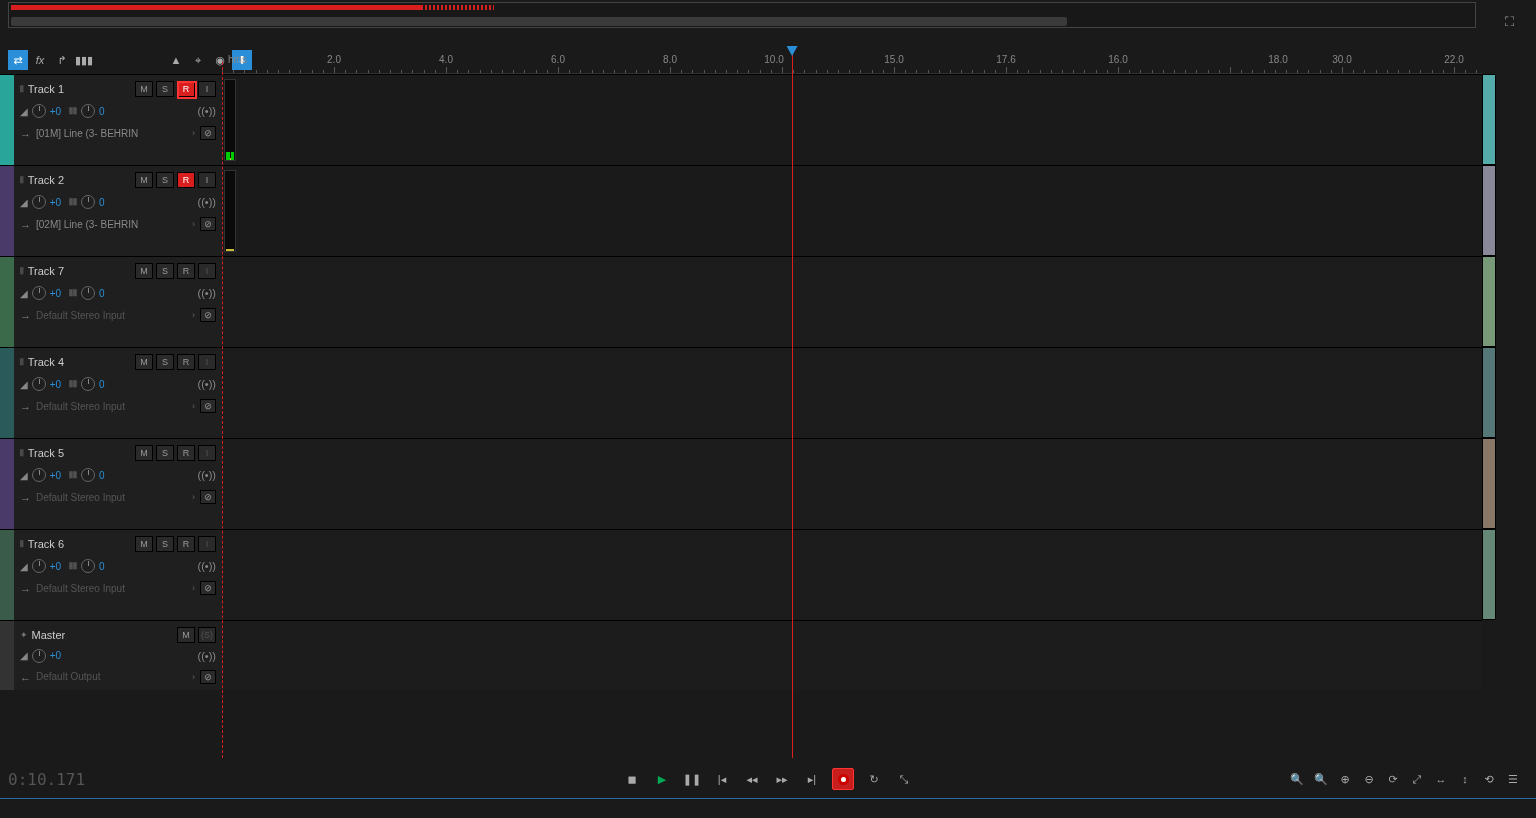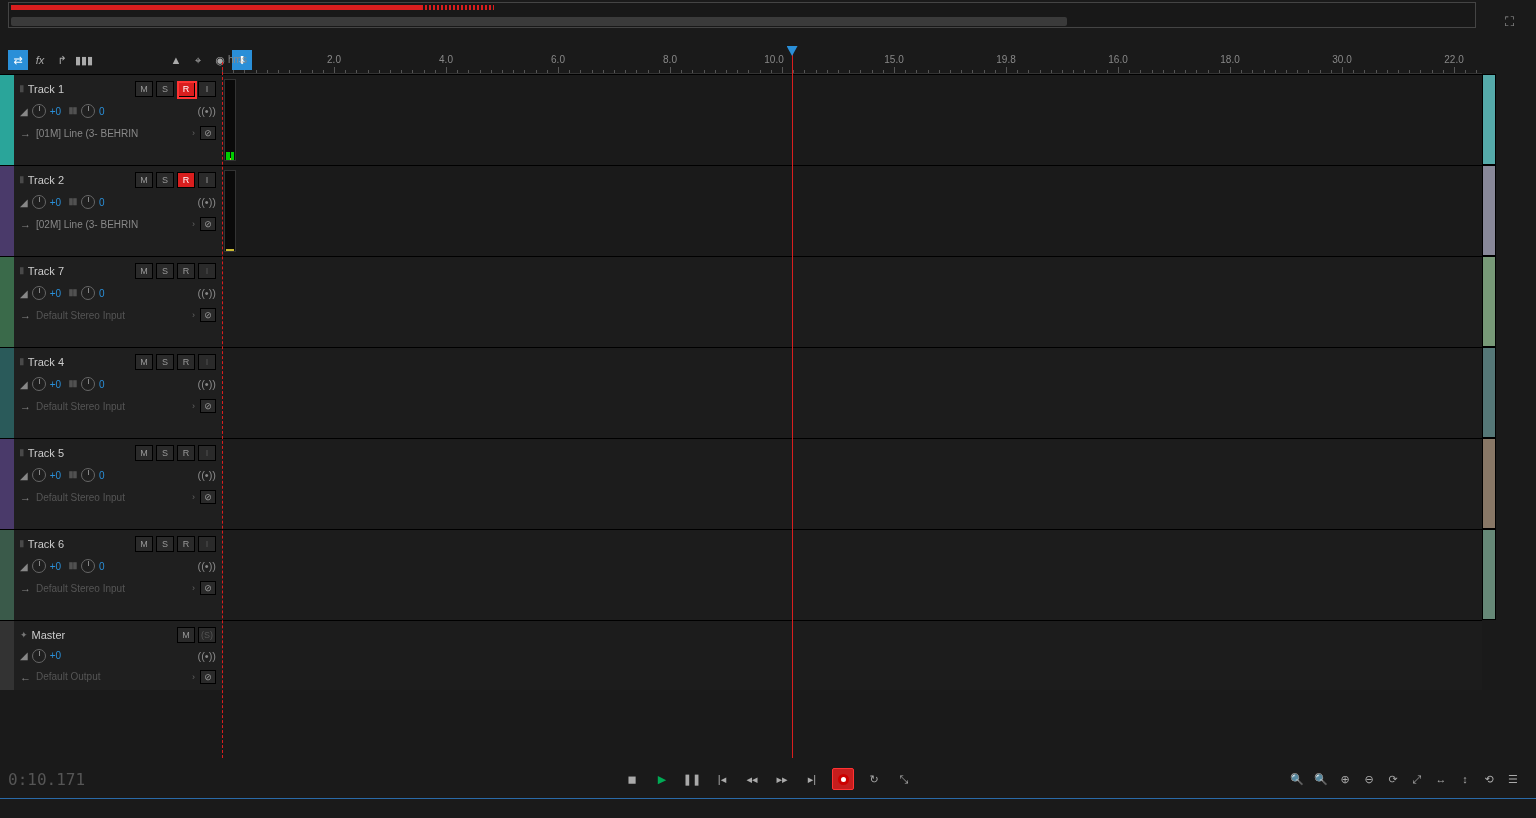--- a/index.html
+++ b/index.html
@@ -114,25 +114,25 @@
     <span class="major" style="left: 224px;">4.0</span>
     <div class="tick" style="left: 224px;"></div>
     <span class="major" style="left: 336px;">6.0</span>
     <div class="tick" style="left: 336px;"></div>
     <span class="major" style="left: 448px;">8.0</span>
     <div class="tick" style="left: 448px;"></div>
     <span class="major" style="left: 552px;">10.0</span>
     <div class="tick" style="left: 560px;"></div>
     <span class="major" style="left: 672px;">15.0</span>
     <div class="tick" style="left: 672px;"></div>
-    <span class="major" style="left: 784px;">19.8</span>
+    <span class="major" style="left: 784px;">17.6</span>
     <div class="tick" style="left: 784px;"></div>
     <span class="major" style="left: 896px;">16.0</span>
     <div class="tick" style="left: 896px;"></div>
-    <span class="major" style="left: 1008px; text-align: right;">18.0</span>
+    <span class="major" style="left: 1056px; text-align: right;">18.0</span>
     <div class="tick" style="left: 1008px;"></div>
     <span class="major" style="left: 1120px;">30.0</span>
     <div class="tick" style="left: 1120px;"></div>
     <span class="major" style="left: 1232px;">22.0</span>
     <div class="tick" style="left: 1232px;"></div>
     <div class="tick small" style="left: 0px;"></div>
     <div class="tick small" style="left: 11.2px;"></div>
     <div class="tick small" style="left: 22.4px;"></div>
     <div class="tick small" style="left: 33.6px;"></div>
     <div class="tick small" style="left: 44.8px;"></div>

